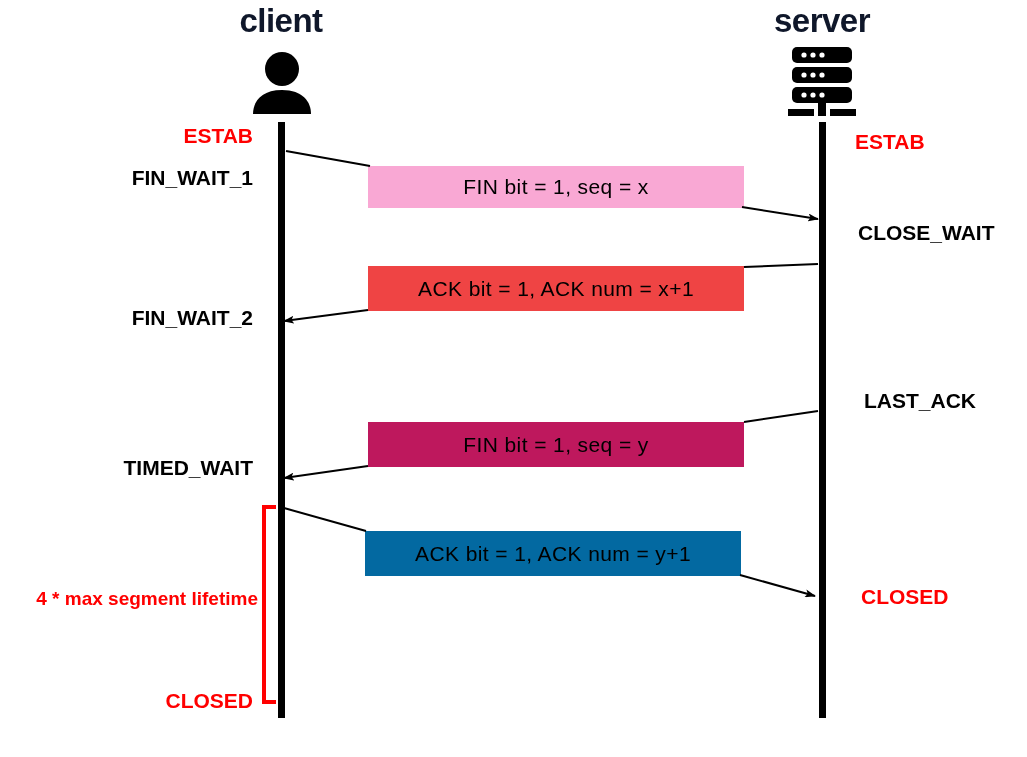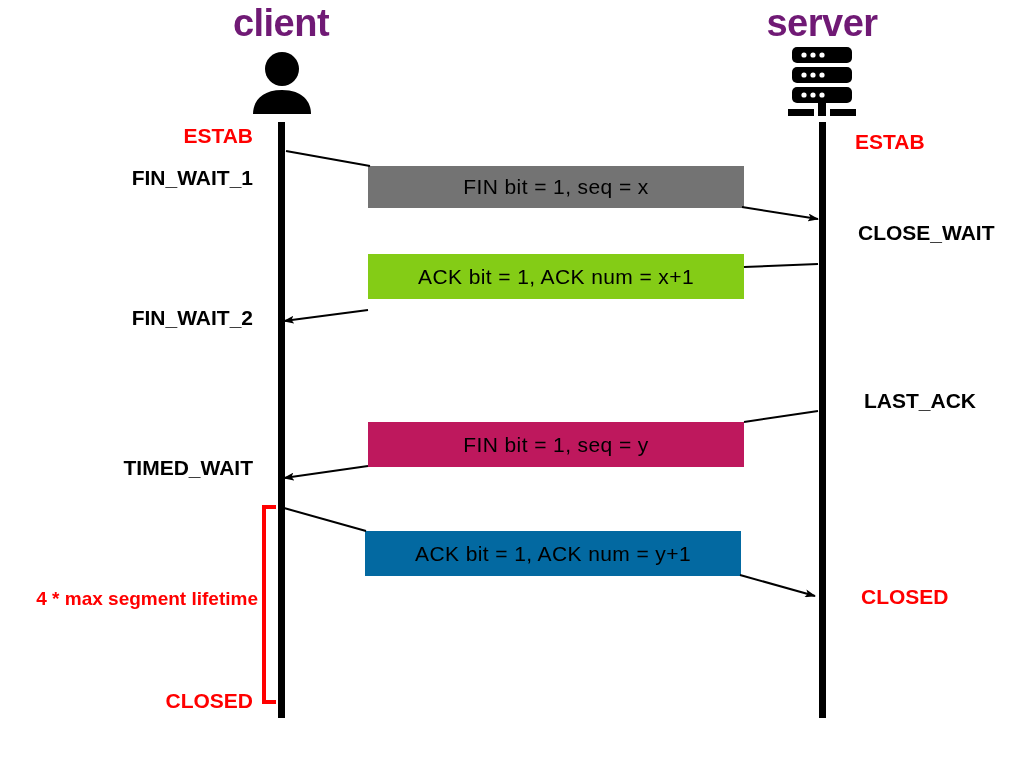--- a/index.html
+++ b/index.html
@@ -15,23 +15,23 @@
     width: 1027px;
     height: 757px;
     background: #ffffff;
     overflow: hidden;
   }
 
   
   .participant-title {
     position: absolute;
     font-family: "Liberation Sans", sans-serif;
-    font-size: 38px;
+    font-size: 33px;
     font-weight: bold;
-    color: #701a75;
+    color: #0f172a;
     text-align: center;
     letter-spacing: -0.5px;
     white-space: nowrap;
   }
 
   
   .lifeline {
     position: absolute;
     width: 7px;
     background: #000000;
@@ -139,23 +139,23 @@
   <div class="state-label red align-right" style="left:48px; top:689px; width:205px;">CLOSED</div>
 
   <div class="state-label red align-left" style="left:855px; top:130px; width:200px;">ESTAB</div>
 
   <div class="state-label align-left" style="left:858px; top:221px; width:220px;">CLOSE_WAIT</div>
 
   <div class="state-label align-left" style="left:864px; top:389px; width:220px;">LAST_ACK</div>
 
   <div class="state-label red align-left" style="left:861px; top:585px; width:200px;">CLOSED</div>
 
-  <div class="msg-box" style="left:368px; top:166px; width:376px; height:42px; background:#737373;">FIN bit = 1, seq = x</div>
+  <div class="msg-box" style="left:368px; top:166px; width:376px; height:42px; background:#f9a8d4;">FIN bit = 1, seq = x</div>
 
-  <div class="msg-box" style="left:368px; top:254px; width:376px; height:45px; background:#84cc16;">ACK bit = 1, ACK num = x+1</div>
+  <div class="msg-box" style="left:368px; top:266px; width:376px; height:45px; background:#ef4444;">ACK bit = 1, ACK num = x+1</div>
 
   <div class="msg-box" style="left:368px; top:422px; width:376px; height:45px; background:#be185d;">FIN bit = 1, seq = y</div>
 
   <div class="msg-box" style="left:365px; top:531px; width:376px; height:45px; background:#0369a1;">ACK bit = 1, ACK num = y+1</div>
 
   <div class="note-red" style="left:8px; top:586px; width:250px;">
     <div>4 * max segment lifetime</div>
   </div>
 
   <svg class="overlay">

